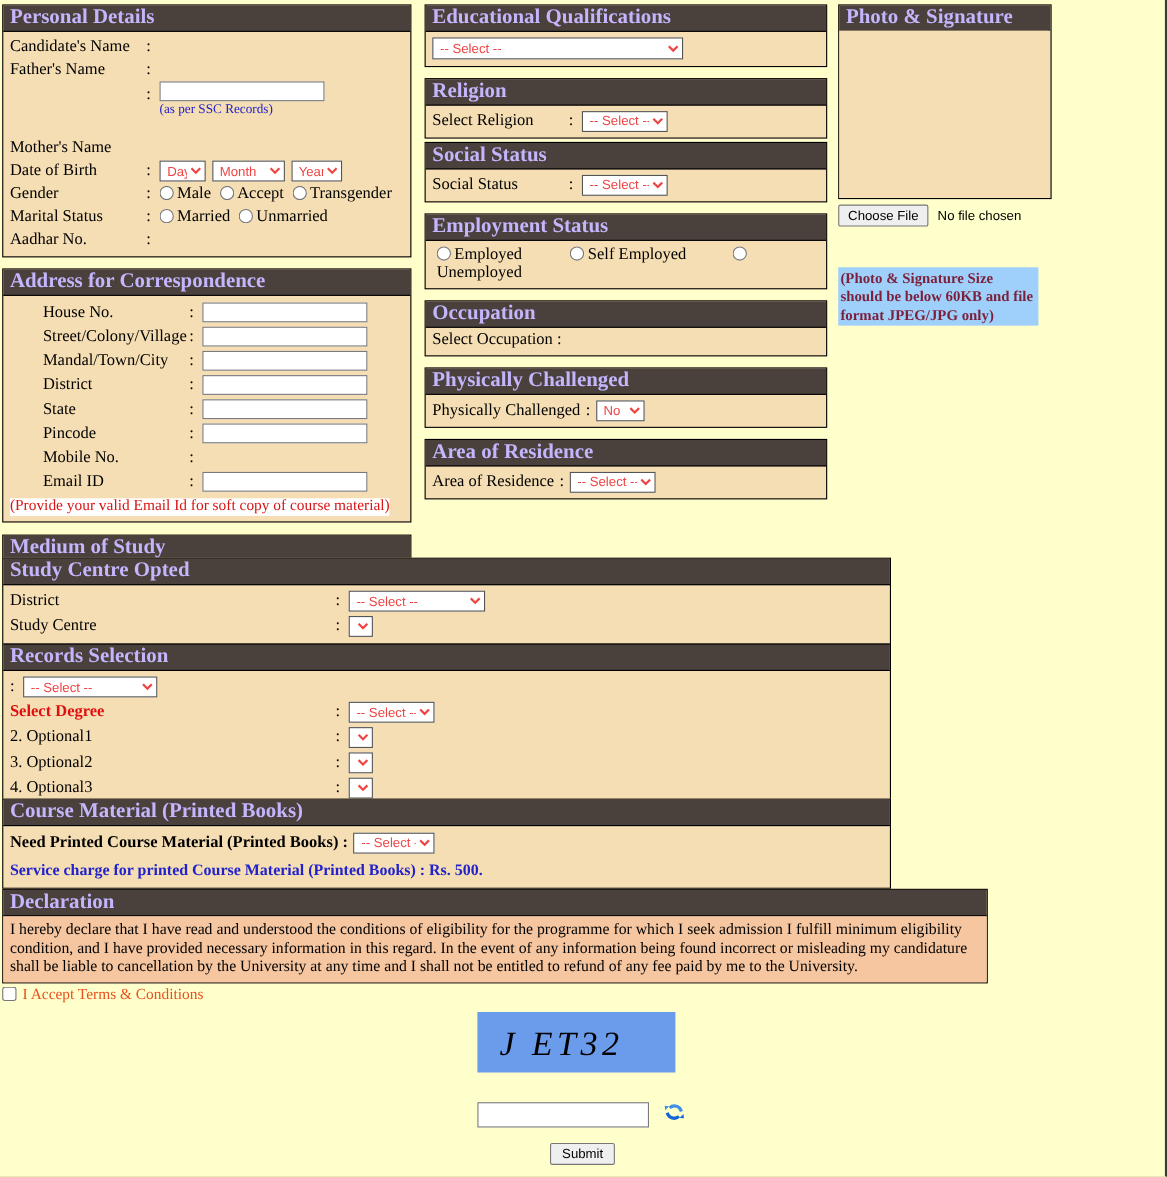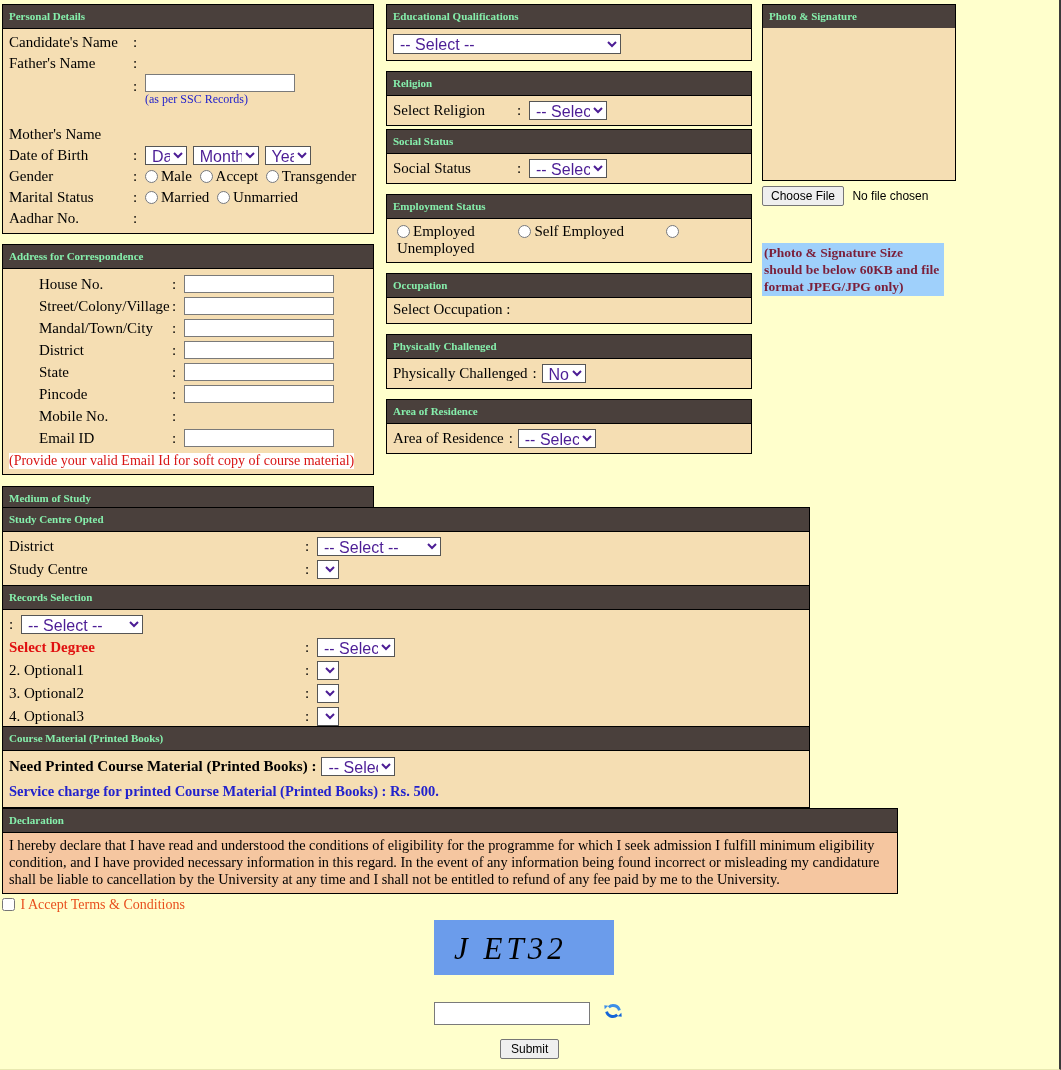--- a/index.html
+++ b/index.html
@@ -15,42 +15,42 @@
     position: relative;
     box-sizing: border-box;
     border-right: 2px solid #3a3a3a;
     border-bottom: 1px solid #e8e8b0;
   }
   .page { position: relative; width: 1049px; height: 1070px; }
 
   
   .panel { border: 1px solid #000; background: #f5deb3; box-sizing: border-box; }
   .panel-hd {
-    background: #4a403c; color: #86efac; font-weight: bold;
-    font-size: 11px; padding: 3px 6px 4px 6px; line-height: 16px;
+    background: #4a403c; color: #c4b5fd; font-weight: bold;
+    font-size: 19px; padding: 3px 6px 4px 6px; line-height: 16px;
     border-bottom: 1px solid #000;
   }
   .panel-hd.nb { border-bottom: none; }
   .panel-bd { padding: 4px 6px 5px 6px; }
 
   
   .row { display: flex; align-items: center; min-height: 22px; }
   .lbl { flex: none; }
   .colon { flex: none; width: 12px; text-align: left; }
   .fld { flex: none; }
 
   input.txt {
     border: 1px solid #7a7a7a; background: #fff;
     height: 17px; font-family: "Liberation Serif", serif; font-size: 13px;
     padding: 0 2px; box-sizing: border-box; color: #000;
   }
   select.sel {
     border: 1px solid #555; background: #fff;
-    font-family: "Liberation Sans", sans-serif; font-size: 16px;
-    height: 19px; box-sizing: border-box; color: #4c1d95;
+    font-family: "Liberation Sans", sans-serif; font-size: 12px;
+    height: 19px; box-sizing: border-box; color: #ef4444;
     padding-left: 2px;
   }
   input.rad { width: 13px; height: 13px; margin: 0 3px 0 0; vertical-align: -2px; }
   input.chk { width: 13px; height: 13px; margin: 0 2px 0 0; vertical-align: -2px; }
 
   .note-blue { color: #2222cc; font-size: 12px; }
   .note-red  { color: #d81414; font-size: 14px; background: #fff; display: inline-block; }
 
   
   .col-left  { position: absolute; left: 2px;  top: 4px;  width: 372px; }

